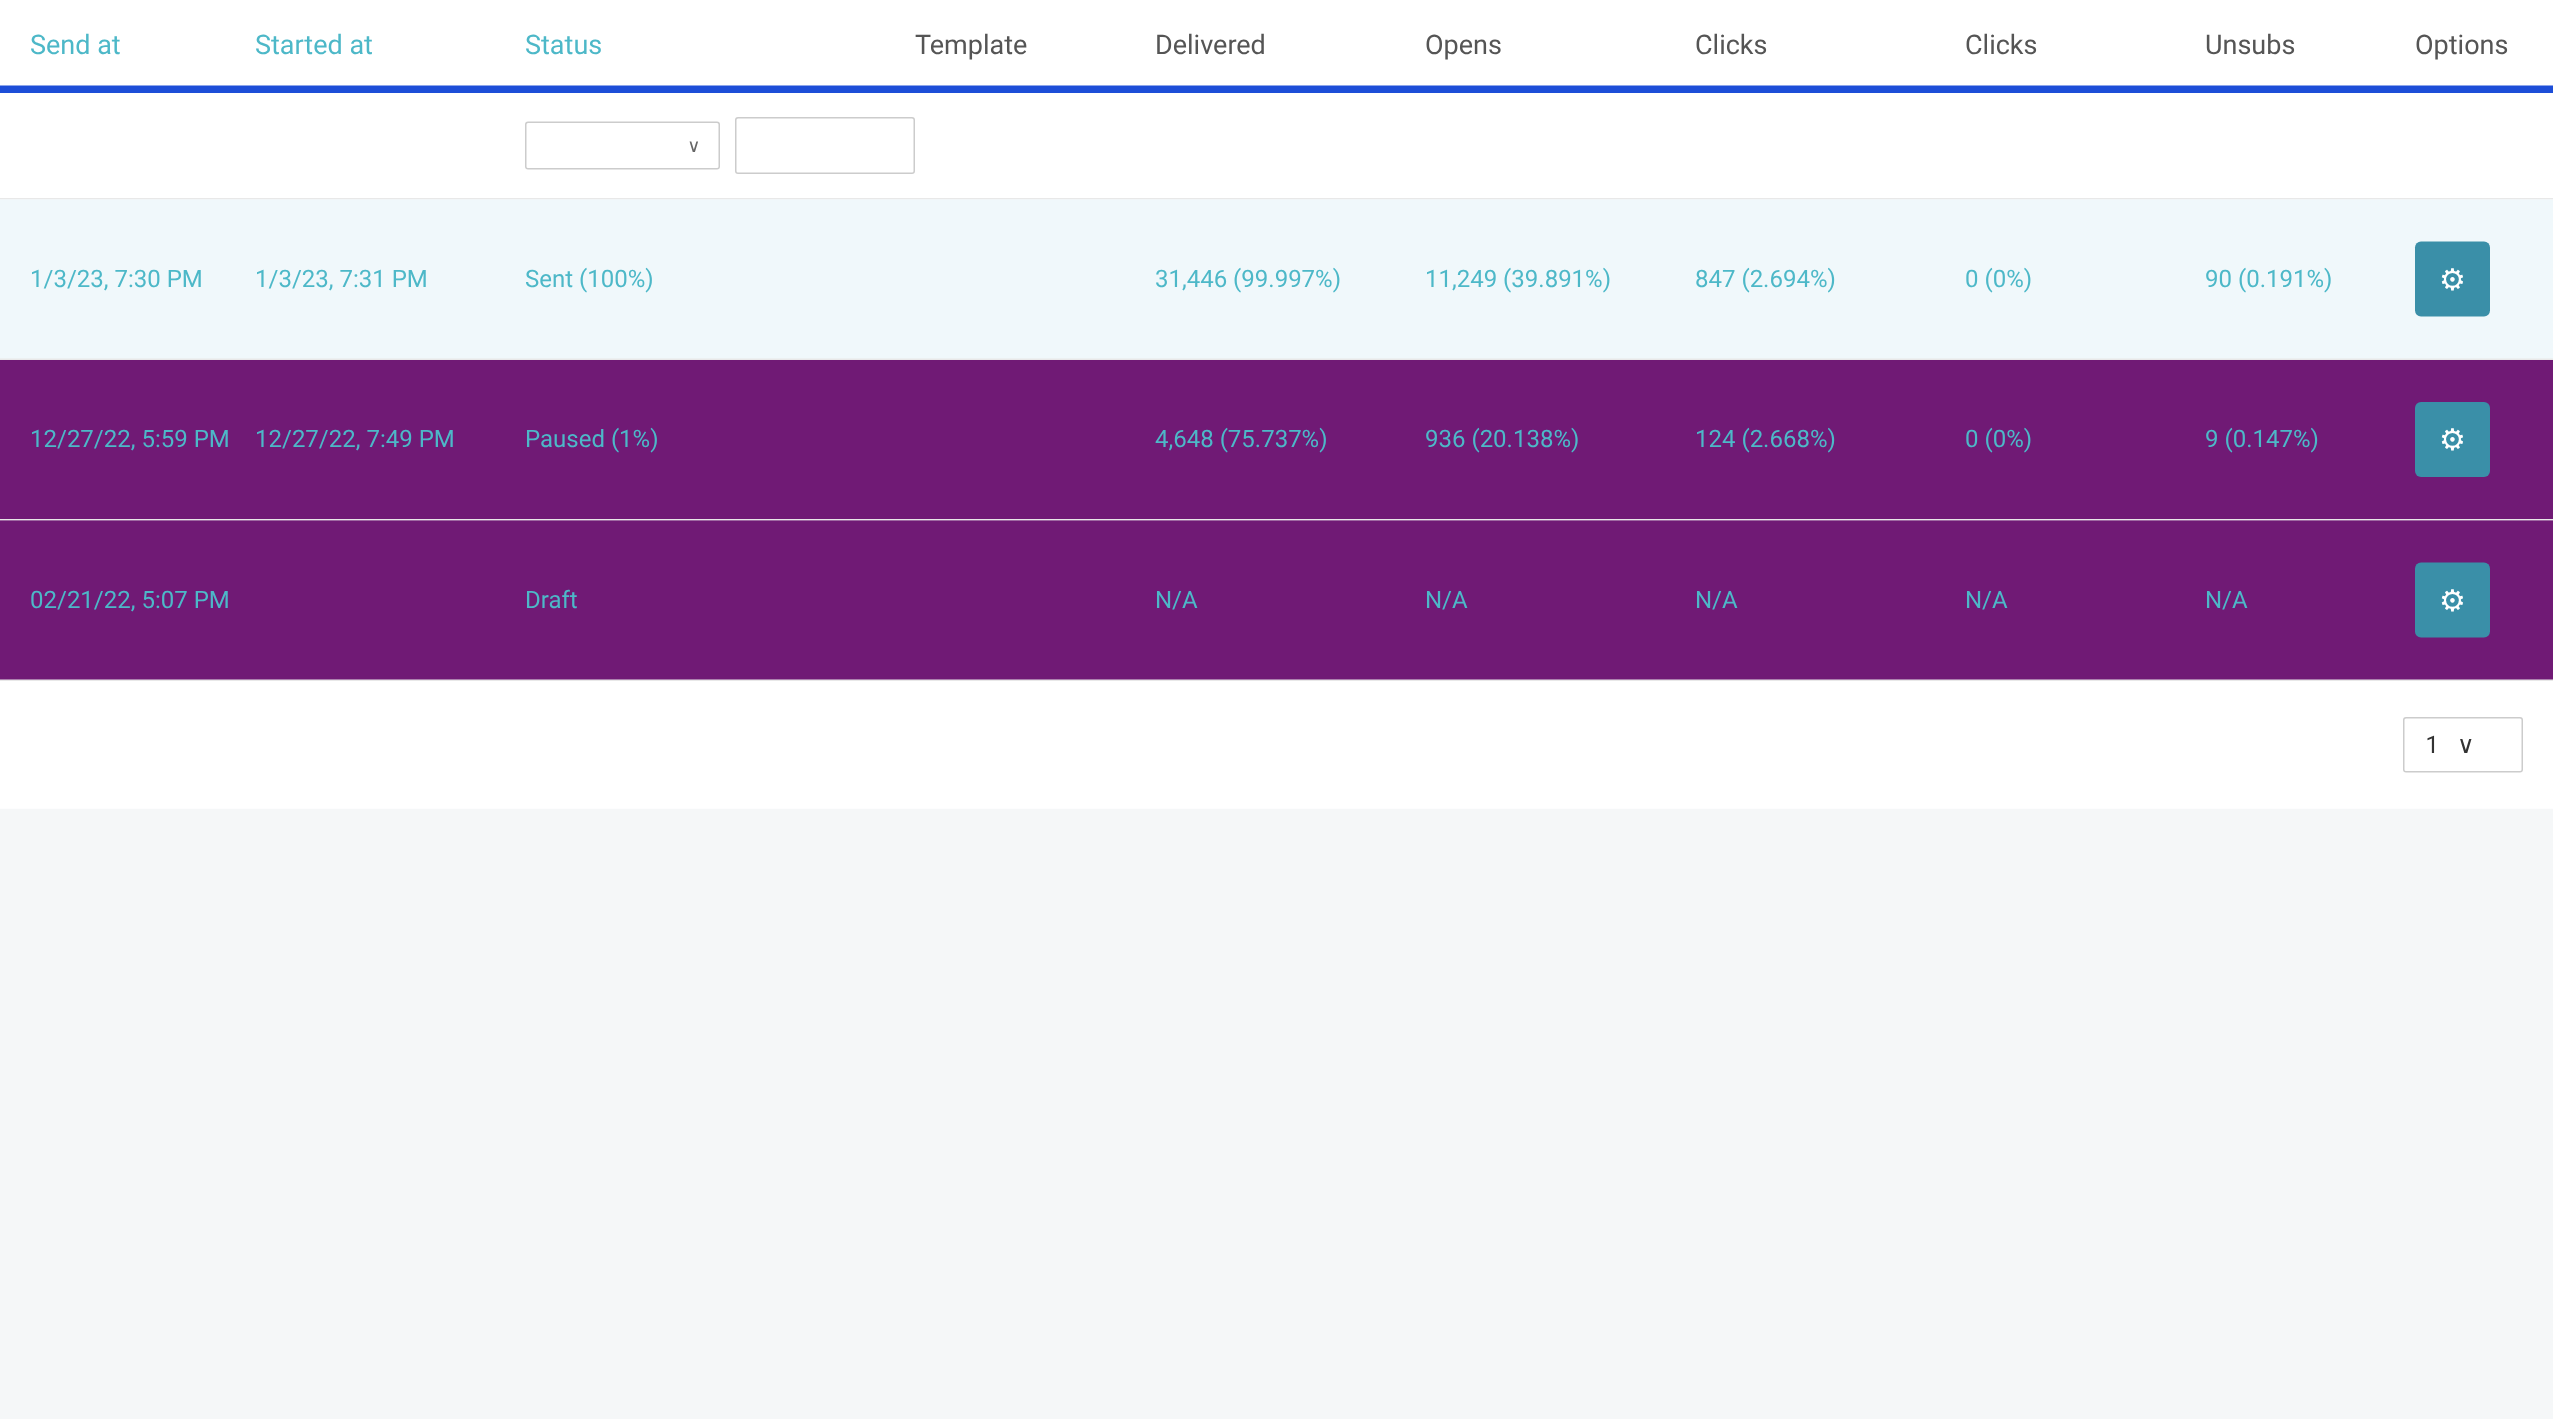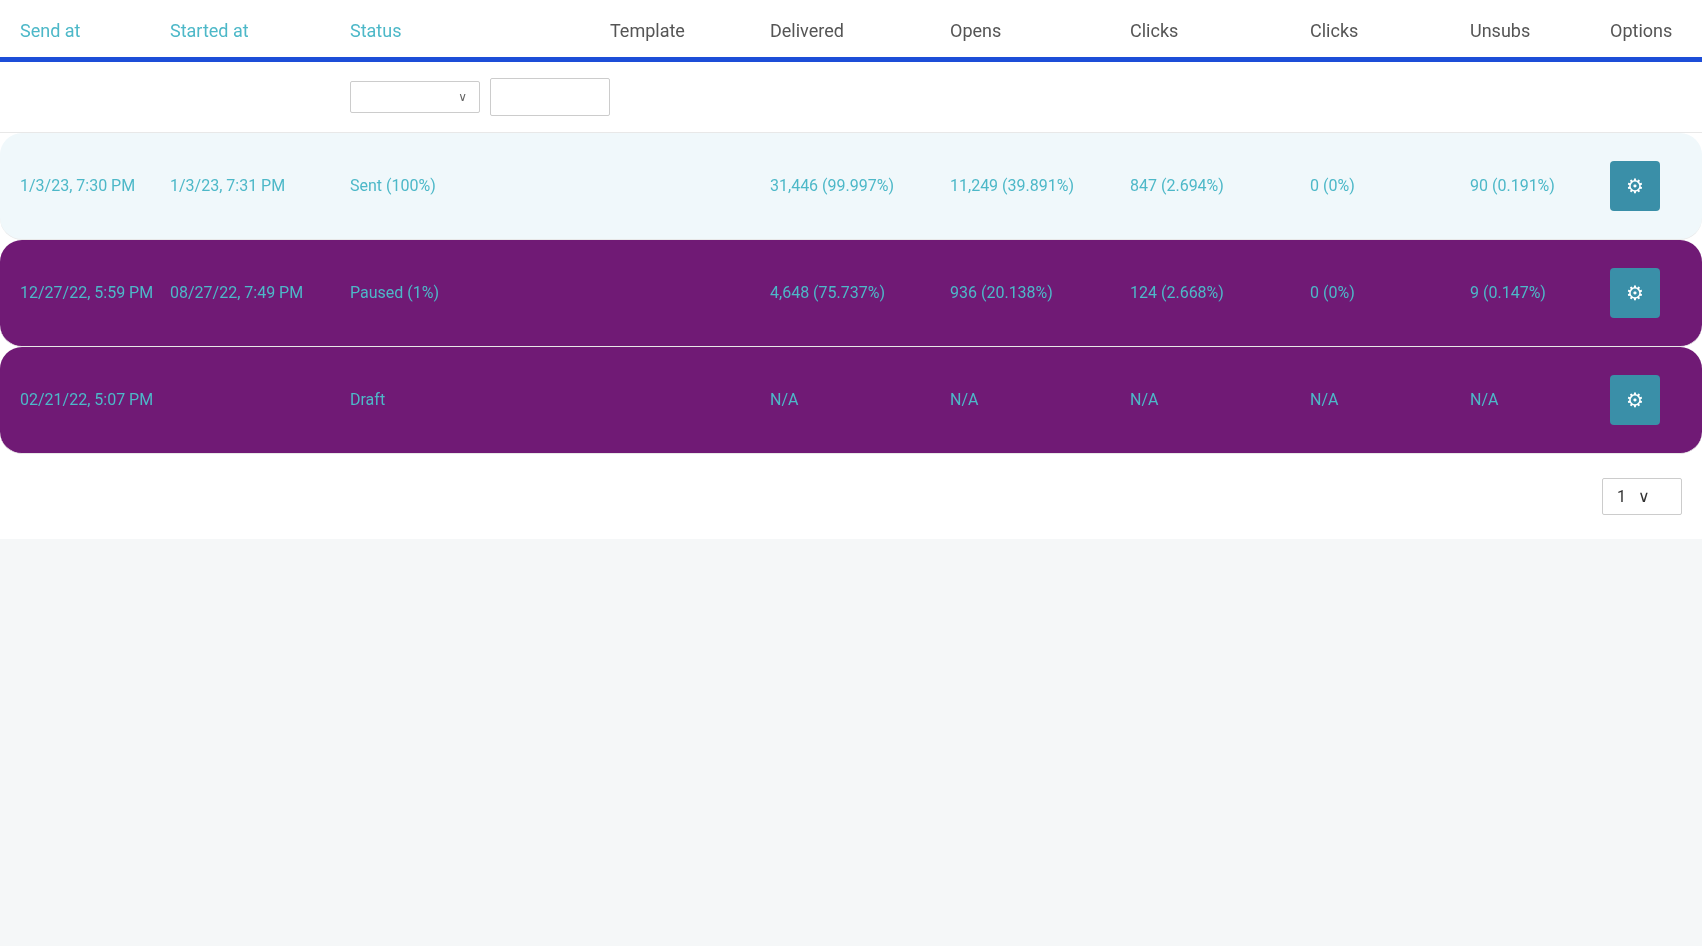--- a/index.html
+++ b/index.html
@@ -74,21 +74,20 @@
       font-size: 12px;
       color: #666;
     }
 
     .data-row {
       display: grid;
       grid-template-columns: 150px 180px 260px 160px 180px 180px 180px 160px 140px 120px;
       padding: 28px 20px;
       align-items: center;
       border-bottom: 1px solid #e8e8e8;
-      border-radius: 22px;
     }
 
     .data-row.highlight {
       background: #f0f8fb;
     }
 
     .data-row.normal {
       background: #701a75;
     }
 
@@ -195,21 +194,21 @@
     <div class="cell-text">90 (0.191%)</div>
     <div class="options-cell">
       <button class="gear-button">
         <span>⚙</span>
       </button>
     </div>
   </div>
 
   <div class="data-row normal">
     <div class="cell-text">12/27/22, 5:59 PM</div>
-    <div class="cell-text">08/27/22, 7:49 PM</div>
+    <div class="cell-text">12/27/22, 7:49 PM</div>
     <div class="cell-text">Paused (1%)</div>
     <div class="cell-text gray"></div>
     <div class="cell-text">4,648 (75.737%)</div>
     <div class="cell-text">936 (20.138%)</div>
     <div class="cell-text">124 (2.668%)</div>
     <div class="cell-text">0 (0%)</div>
     <div class="cell-text">9 (0.147%)</div>
     <div class="options-cell">
       <button class="gear-button">
         <span>⚙</span>

